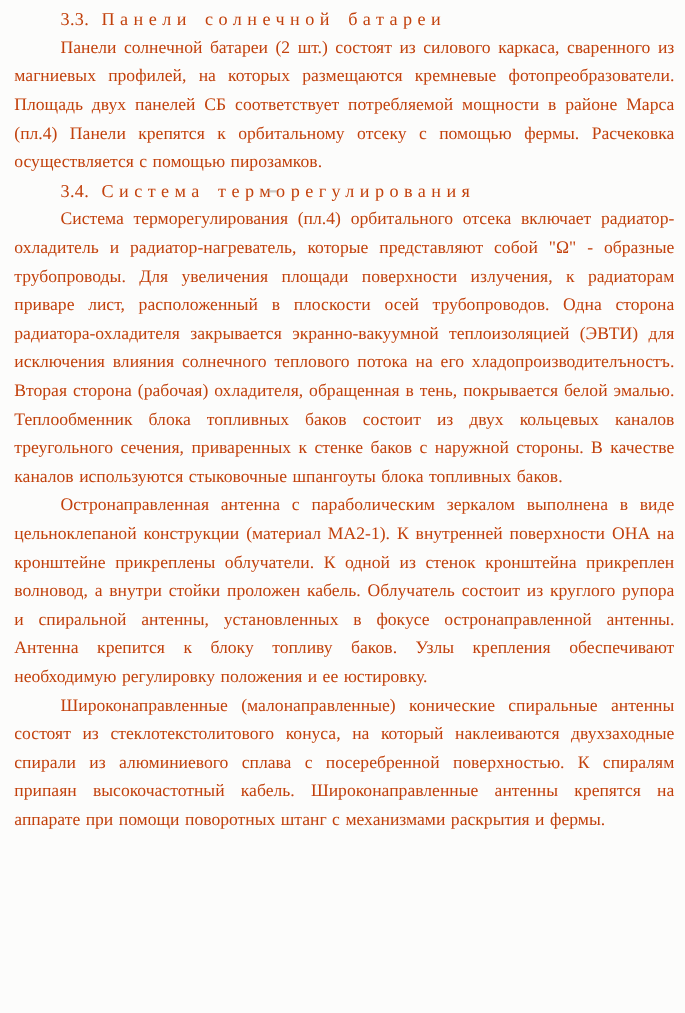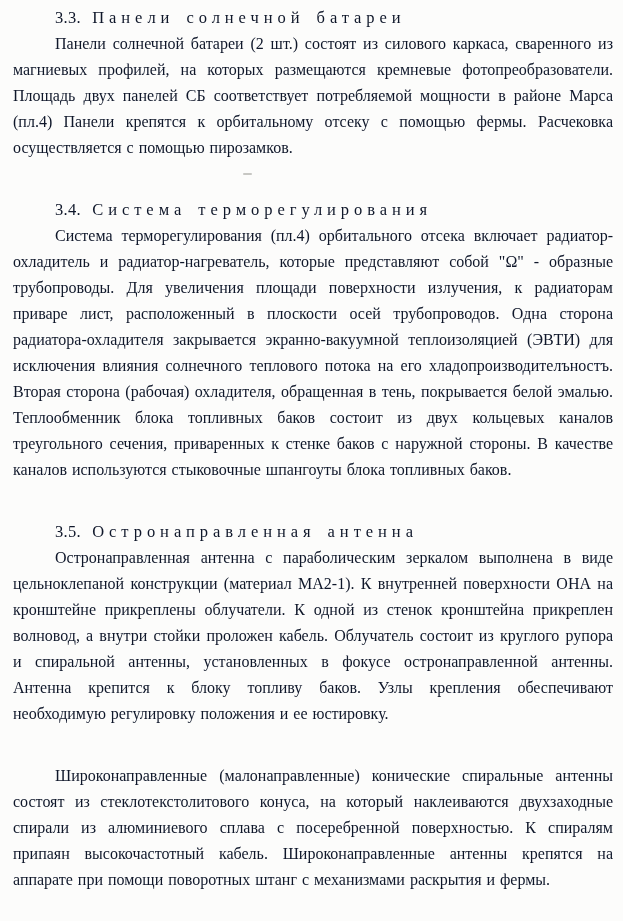--- a/index.html
+++ b/index.html
@@ -6,30 +6,30 @@
     margin: 0;
     padding: 0;
     background: #f6f6f4;
   }
   .page {
     position: relative;
     width: 623px;
     height: 921px;
     margin: 0 auto;
     background: #fcfcfb;
-    color: #0f172a;
+    color: #c2410c;
     font-family: "Liberation Serif", "DejaVu Serif", serif;
     font-size: 16px;
     line-height: 26px;
     box-sizing: border-box;
     padding: 5px 10px 0 13px;
     overflow: hidden;
   }
   .doc-section { margin: 0; }
-  .doc-section + .doc-section { margin-top: 36px; }
+  .doc-section + .doc-section { }
   .heading {
     margin: 0;
     font-size: 16.5px;
     font-weight: normal;
     line-height: 26px;
     text-indent: 42px;
     white-space: nowrap;
   }
   .heading .num {
     letter-spacing: 0.02em;
@@ -73,24 +73,20 @@
 
   <section class="doc-section">
     <h2 class="heading">
       <span class="num">3.4.</span>
       <span class="title">Система терморегулирования</span>
     </h2>
     <p class="body-par">Система терморегулирования (пл.4) орбитального отсека включает радиатор-охладитель и радиатор-нагреватель, которые представляют собой "Ω" - образные трубопроводы. Для увеличения площади поверхности излучения, к радиаторам приваре лист, расположенный в плоскости осей трубопроводов. Одна сторона радиатора-охладителя закрывается экранно-вакуумной теплоизоляцией (ЭВТИ) для исключения влияния солнечного теплового потока на его хладопроизводителъностъ. Вторая сторона (рабочая) охладителя, обращенная в тень, покрывается белой эмалью. Теплообменник блока топливных баков состоит из двух кольцевых каналов треугольного сечения, приваренных к стенке баков с наружной стороны. В качестве каналов используются стыковочные шпангоуты блока топливных баков.</p>
   </section>
 
   <section class="doc-section">
-    <h2 class="heading">
-      <span class="num">3.5.</span>
-      <span class="title">Остронаправленная антенна</span>
-    </h2>
     <p class="body-par">Остронаправленная антенна с параболическим зеркалом выполнена в виде цельноклепаной конструкции (материал МА2-1). К внутренней поверхности ОНА на кронштейне прикреплены облучатели. К одной из стенок кронштейна прикреплен волновод, а внутри стойки проложен кабель. Облучатель состоит из круглого рупора и спиральной антенны, установленных в фокусе остронаправленной антенны. Антенна крепится к блоку топливу баков. Узлы крепления обеспечивают необходимую регулировку положения и ее юстировку.</p>
   </section>
 
   <section class="doc-section">
     <p class="body-par">Широконаправленные (малонаправленные) конические спиральные антенны состоят из стеклотекстолитового конуса, на который наклеиваются двухзаходные спирали из алюминиевого сплава с посеребренной поверхностью. К спиралям припаян высокочастотный кабель. Широконаправленные антенны крепятся на аппарате при помощи поворотных штанг с механизмами раскрытия и фермы.</p>
   </section>
 
 </div>
 
 </body></html>

